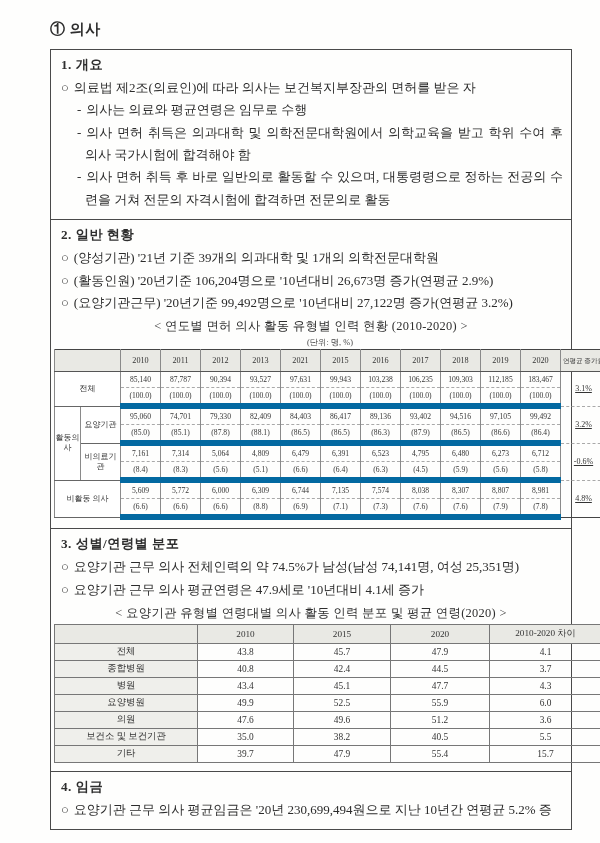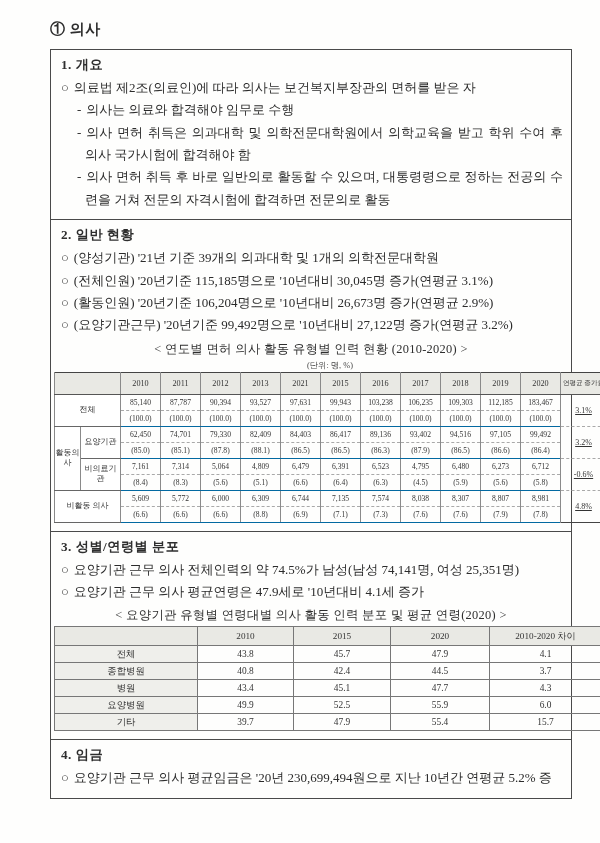--- a/index.html
+++ b/index.html
@@ -17,52 +17,51 @@
   .tbl-caption{text-align:center;font-size:12.4px;margin:4px 0 2px 0;letter-spacing:.3px;}
   .tbl-unit{width:552px;margin-left:-5px;text-align:center;font-size:8.3px;color:#444;margin-bottom:1px;}
   table{border-collapse:collapse;table-layout:fixed;margin-left:-5px;position:relative;
         font-family:"Liberation Serif","DejaVu Serif",serif;}
   #table1{width:552px;border:1.4px solid #444;font-size:7.6px;}
   #table1 th,#table1 td{border-left:1px solid #8a8a8a;border-right:1px solid #8a8a8a;
         padding:1px 0;text-align:center;font-weight:normal;color:#333;overflow:hidden;}
   #table1 thead th{background:#e9e9e4;border-bottom:1px solid #555;height:19px;font-size:8.2px;}
   #table1 th.growth-head{font-size:6.6px;line-height:1.15;padding:0;}
   #table1 tr.vals td{border-bottom:1px dashed #a9a9a9;height:13px;}
-  #table1 tr.pcts td{border-bottom:1px solid #0369a1;height:13px;}
+  #table1 tr.pcts td{border-bottom:6px solid #0369a1;height:13px;}
   #table1 .rowlabel{border-bottom:1px solid #666;background:#fff;font-size:8px;line-height:1.25;}
   #table1 td.growth{border-bottom:1px solid #666;font-size:8px;text-decoration:underline;}
   #table2{width:547px;border:1.4px solid #444;font-size:9.4px;}
   #table2 th,#table2 td{border:1px solid #777;padding:1.5px 0;text-align:center;
         font-weight:normal;color:#333;height:12px;}
   #table2 thead th{background:#e9e9e4;font-size:9.2px;height:15px;}
   #table2 tbody th{background:#efefeb;}
 </style>
 </head>
 <body>
 
 <div class="page">
   <div class="doc-title">① 의사</div>
 
   <div class="outer-box">
 
     <section>
       <h2>1. 개요</h2>
       <div>
           <div class="line circ"><span class="marker">○</span><span>의료법 제2조(의료인)에 따라 의사는 보건복지부장관의 면허를 받은 자</span></div>
-          <div class="line dash"><span class="marker">-</span><span>의사는 의료와 합격해야 임무로 수행</span></div>
+          <div class="line dash"><span class="marker">-</span><span>의사는 의료와 평균연령은 임무로 수행</span></div>
           <div class="line dash"><span class="marker">-</span><span>의사 면허 취득은 의과대학 및 의학전문대학원에서 의학교육을 받고 학위 수여 후 의사 국가시험에 합격해야 함</span></div>
           <div class="line dash"><span class="marker">-</span><span>의사 면허 취득 후 바로 일반의로 활동할 수 있으며, 대통령령으로 정하는 전공의 수련을 거쳐 전문의 자격시험에 합격하면 전문의로 활동</span></div>
         </div>
     </section>
 
     <section>
       <h2>2. 일반 현황</h2>
       <div>
           <div class="line circ"><span class="marker">○</span><span>(양성기관) '21년 기준 39개의 의과대학 및 1개의 의학전문대학원</span></div>
-          <div class="line circ"><span class="marker">○</span><span>(전체인원) '20년기준 115,185명으로 '10년대비 30,045명 증가(연평균 3.1%)</span></div>
           <div class="line circ"><span class="marker">○</span><span>(활동인원) '20년기준 106,204명으로 '10년대비 26,673명 증가(연평균 2.9%)</span></div>
           <div class="line circ"><span class="marker">○</span><span>(요양기관근무) '20년기준 99,492명으로 '10년대비 27,122명 증가(연평균 3.2%)</span></div>
         </div>
       <div class="tbl-caption">&lt; 연도별 면허 의사 활동 유형별 인력 현황 (2010-2020) &gt;</div>
       <div class="tbl-unit">(단위: 명, %)</div>
       <table id="table1">
         <colgroup>
             <col style="width: 26px;">
             <col style="width: 40px;">
             <col style="width: 40px;">
@@ -120,21 +119,21 @@
               <td>(100.0)</td>
               <td>(100.0)</td>
               <td>(100.0)</td>
               <td>(100.0)</td>
               <td>(100.0)</td>
               <td>(100.0)</td>
             </tr>
             <tr class="vals">
               <th rowspan="4" class="rowlabel">활동의사</th>
               <th rowspan="2" class="rowlabel">요양기관</th>
-              <td>62,450</td>
+              <td>95,060</td>
               <td>74,701</td>
               <td>79,330</td>
               <td>82,409</td>
               <td>84,403</td>
               <td>86,417</td>
               <td>89,136</td>
               <td>93,402</td>
               <td>94,516</td>
               <td>97,105</td>
               <td>99,492</td>
@@ -260,20 +259,34 @@
               <td>4.3</td>
             </tr>
             <tr>
               <th>요양병원</th>
               <td>49.9</td>
               <td>52.5</td>
               <td>55.9</td>
               <td>6.0</td>
             </tr>
             <tr>
+              <th>의원</th>
+              <td>47.6</td>
+              <td>49.6</td>
+              <td>51.2</td>
+              <td>3.6</td>
+            </tr>
+            <tr>
+              <th>보건소 및 보건기관</th>
+              <td>35.0</td>
+              <td>38.2</td>
+              <td>40.5</td>
+              <td>5.5</td>
+            </tr>
+            <tr>
               <th>기타</th>
               <td>39.7</td>
               <td>47.9</td>
               <td>55.4</td>
               <td>15.7</td>
             </tr>
           </tbody>
       </table>
     </section>
 

